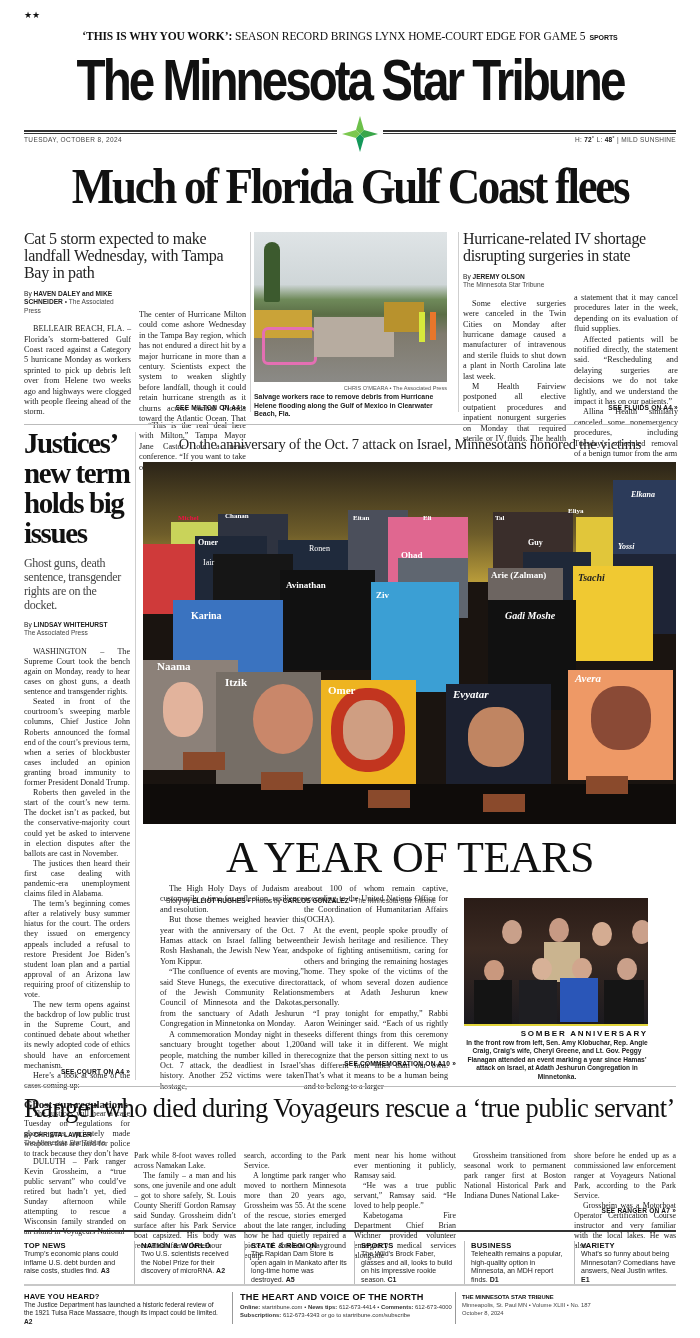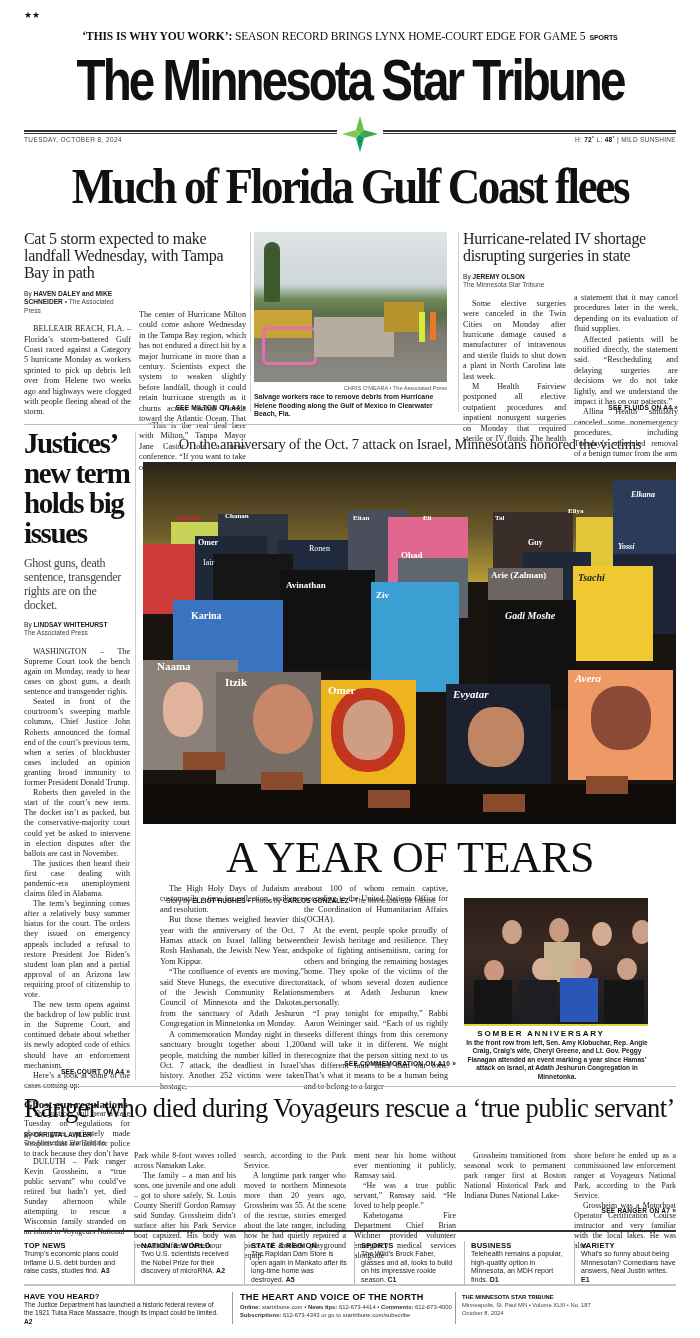--- a/index.html
+++ b/index.html
@@ -236,21 +236,21 @@
   <div style="position:absolute; left:80px; top:44px; width:36px; height:40px; background:#cab48f;"></div>
   <div style="position:absolute; left:20px; top:62px; width:20px; height:22px; border-radius:50%; background:#c9987e;"></div>
   <div style="position:absolute; left:68px; top:60px; width:20px; height:22px; border-radius:50%; background:#d7b197;"></div>
   <div style="position:absolute; left:108px; top:60px; width:20px; height:22px; border-radius:50%; background:#d1a68d;"></div>
   <div style="position:absolute; left:153px; top:60px; width:20px; height:22px; border-radius:50%; background:#caa08a;"></div>
   <div style="position:absolute; left:96px; top:80px; width:38px; height:44px; background:#2a56b8;"></div>
   <div style="position:absolute; left:10px; top:82px; width:38px; height:44px; background:#141414;"></div>
   <div style="position:absolute; left:55px; top:82px; width:38px; height:44px; background:#1e1e22;"></div>
   <div style="position:absolute; left:140px; top:82px; width:40px; height:44px; background:#151515;"></div>
 </div>
-<div class="abs sans" style="left:449px; top:1029px; width:184px; text-align:center; font-weight:700; font-size:8px; letter-spacing:1.8px;">SOMBER ANNIVERSARY</div>
+<div class="abs sans" style="left:464px; top:1029px; width:184px; text-align:right; font-weight:700; font-size:8px; letter-spacing:1.8px;">SOMBER ANNIVERSARY</div>
 <div class="abs cutline" style="left:462px; top:1039px; width:190px; text-align:center; font-size:6.6px; line-height:8.4px;">In the front row from left, Sen. Amy Klobuchar, Rep. Angie Craig, Craig’s wife, Cheryl Greene, and Lt. Gov. Peggy Flanagan attended an event marking a year since Hamas’ attack on Israel, at Adath Jeshurun Congregation in Minnetonka.</div>
 
 <div class="abs" style="left:24px; top:1086px; width:652px; height:1px; background:#bbb;"></div>
 
 <div class="abs serif" style="left:24px; top:1093px; width:660px; font-size:26.5px; line-height:30px; letter-spacing:-0.6px; white-space:nowrap;">Ranger who died during Voyageurs rescue a ‘true public servant’</div>
 
 <div class="abs" style="left:24px; top:1131px; width:652px; display:flex; gap:8px;">
   <div style="width:102px;">
     <div class="byline"><span>By </span><b>CHRISTA LAWLER</b><br><span class="org">The Minnesota Star Tribune</span></div>
     <div class="body-text" style="margin-top:9px; font-size:7.9px; line-height:10px;">

